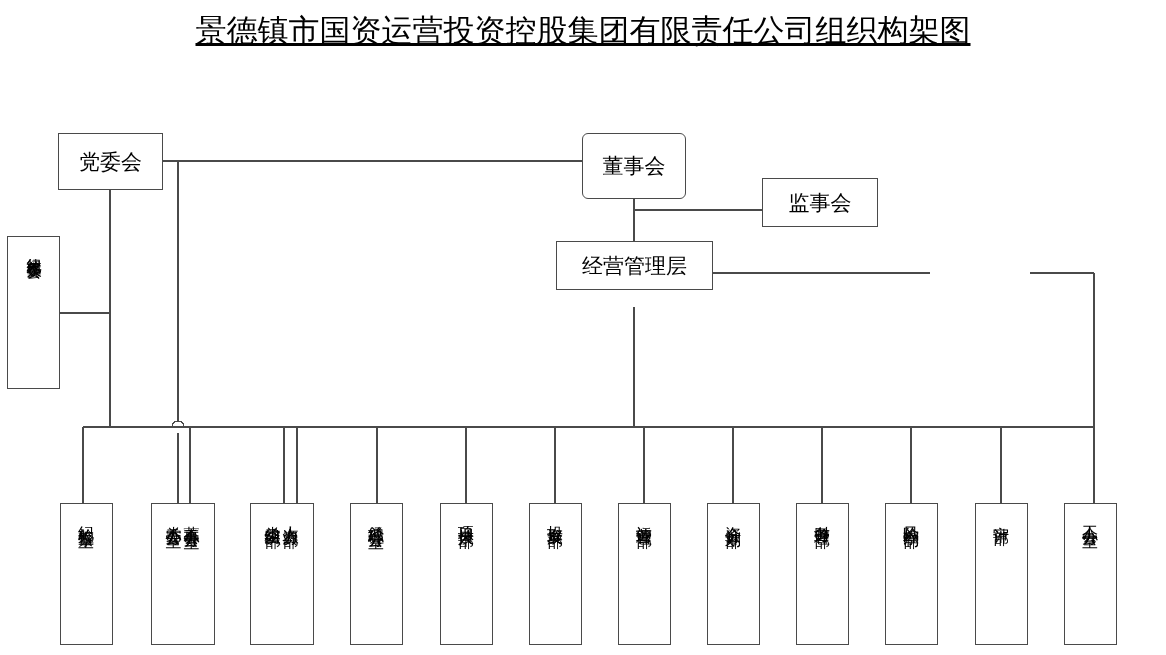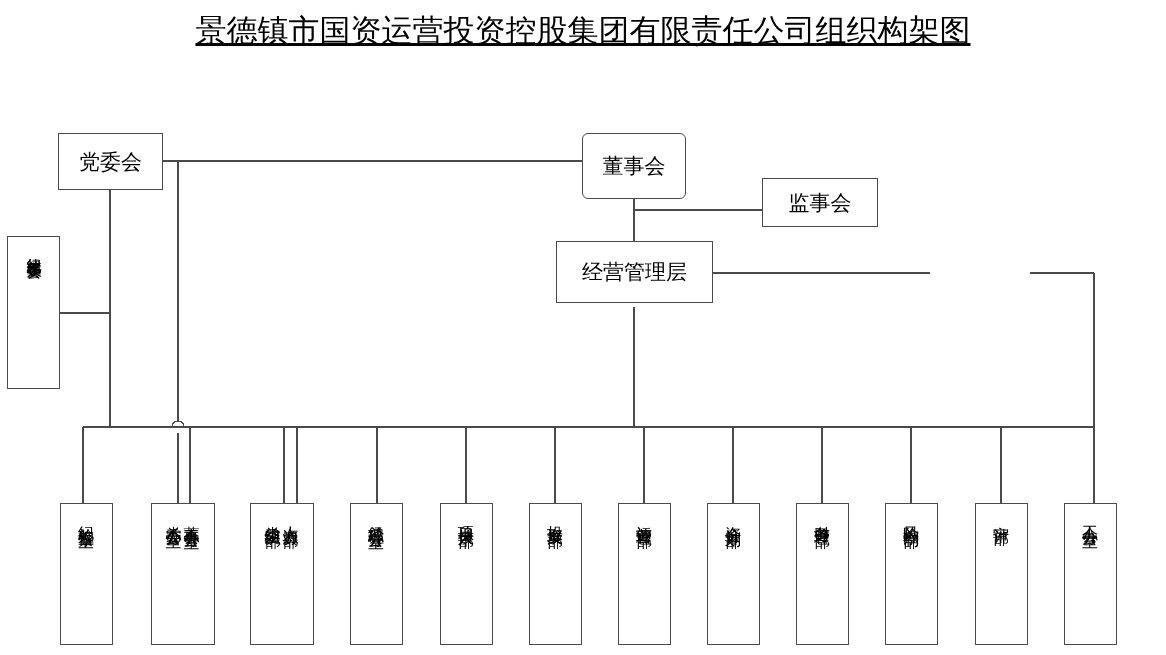--- a/index.html
+++ b/index.html
@@ -141,21 +141,21 @@
   </div>
 
   <div class="node-v tall" style="left:7px; top:236px; width:53px; height:153px;">
     <span class="label-v">纪律检察委员会</span>
   </div>
 
   <div class="node" style="left:762px; top:178px; width:116px; height:49px;">
     <span class="label-h">监事会</span>
   </div>
 
-  <div class="node" style="left:556px; top:241px; width:157px; height:62px;">
+  <div class="node" style="left:556px; top:241px; width:157px; height:49px;">
     <span class="label-h">经营管理层</span>
   </div>
 
 
   <div class="node-v" style="left:60px; top:503px; width:53px; height:142px;">
     <span class="label-v">纪检监察室</span>
   </div>
 
   <div class="node-v two-col" style="left:151px; top:503px; width:64px; height:142px;">
     <span class="label-v">董事会办公室</span>

